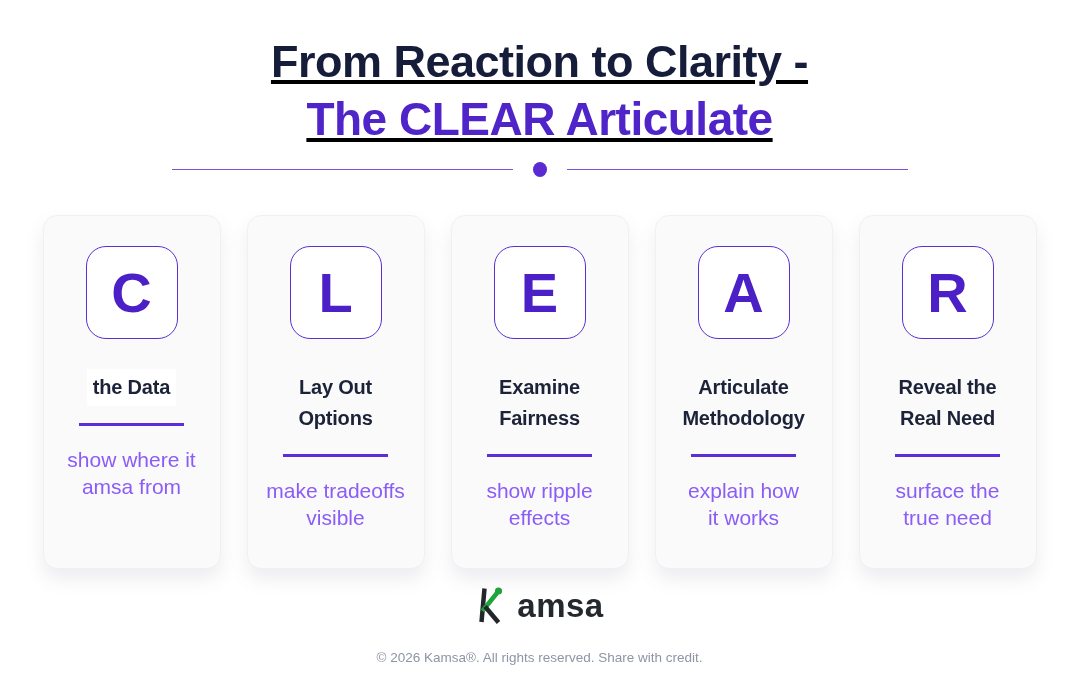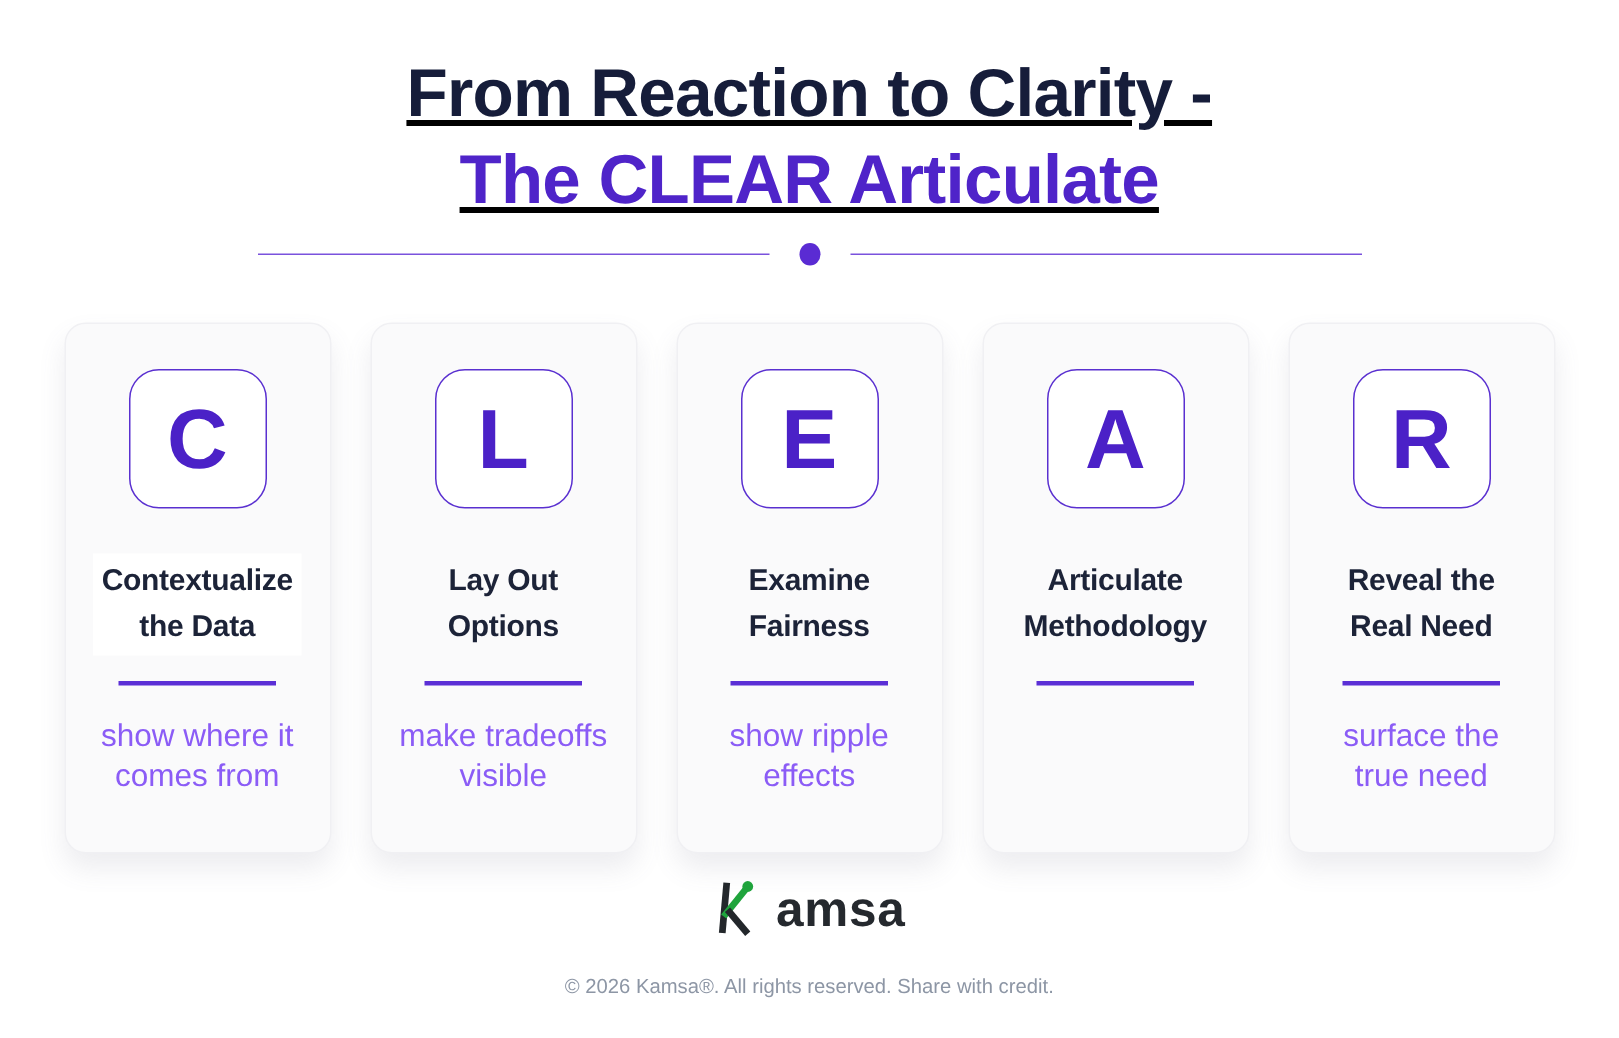--- a/index.html
+++ b/index.html
@@ -112,27 +112,26 @@
     </div>
   </div>
 
   <div class="cards">
 
     <div class="card">
       <div class="letter-box">
         <span class="letter">C</span>
       </div>
       <div class="card-title">
-        <div>Contextualize</div>
         <div>the Data</div>
       </div>
       <div class="card-divider"></div>
       <div class="card-subtitle">
         <div>show where it</div>
-        <div>comes from</div>
+        <div>amsa from</div>
       </div>
     </div>
 
     <div class="card">
       <div class="letter-box">
         <span class="letter">L</span>
       </div>
       <div class="card-title">
         <div>Lay Out</div>
         <div>Options</div>
@@ -161,20 +160,24 @@
 
     <div class="card">
       <div class="letter-box">
         <span class="letter">A</span>
       </div>
       <div class="card-title">
         <div>Articulate</div>
         <div>Methodology</div>
       </div>
       <div class="card-divider"></div>
+      <div class="card-subtitle">
+        <div>explain how</div>
+        <div>it works</div>
+      </div>
     </div>
 
     <div class="card">
       <div class="letter-box">
         <span class="letter">R</span>
       </div>
       <div class="card-title">
         <div>Reveal the</div>
         <div>Real Need</div>
       </div>

